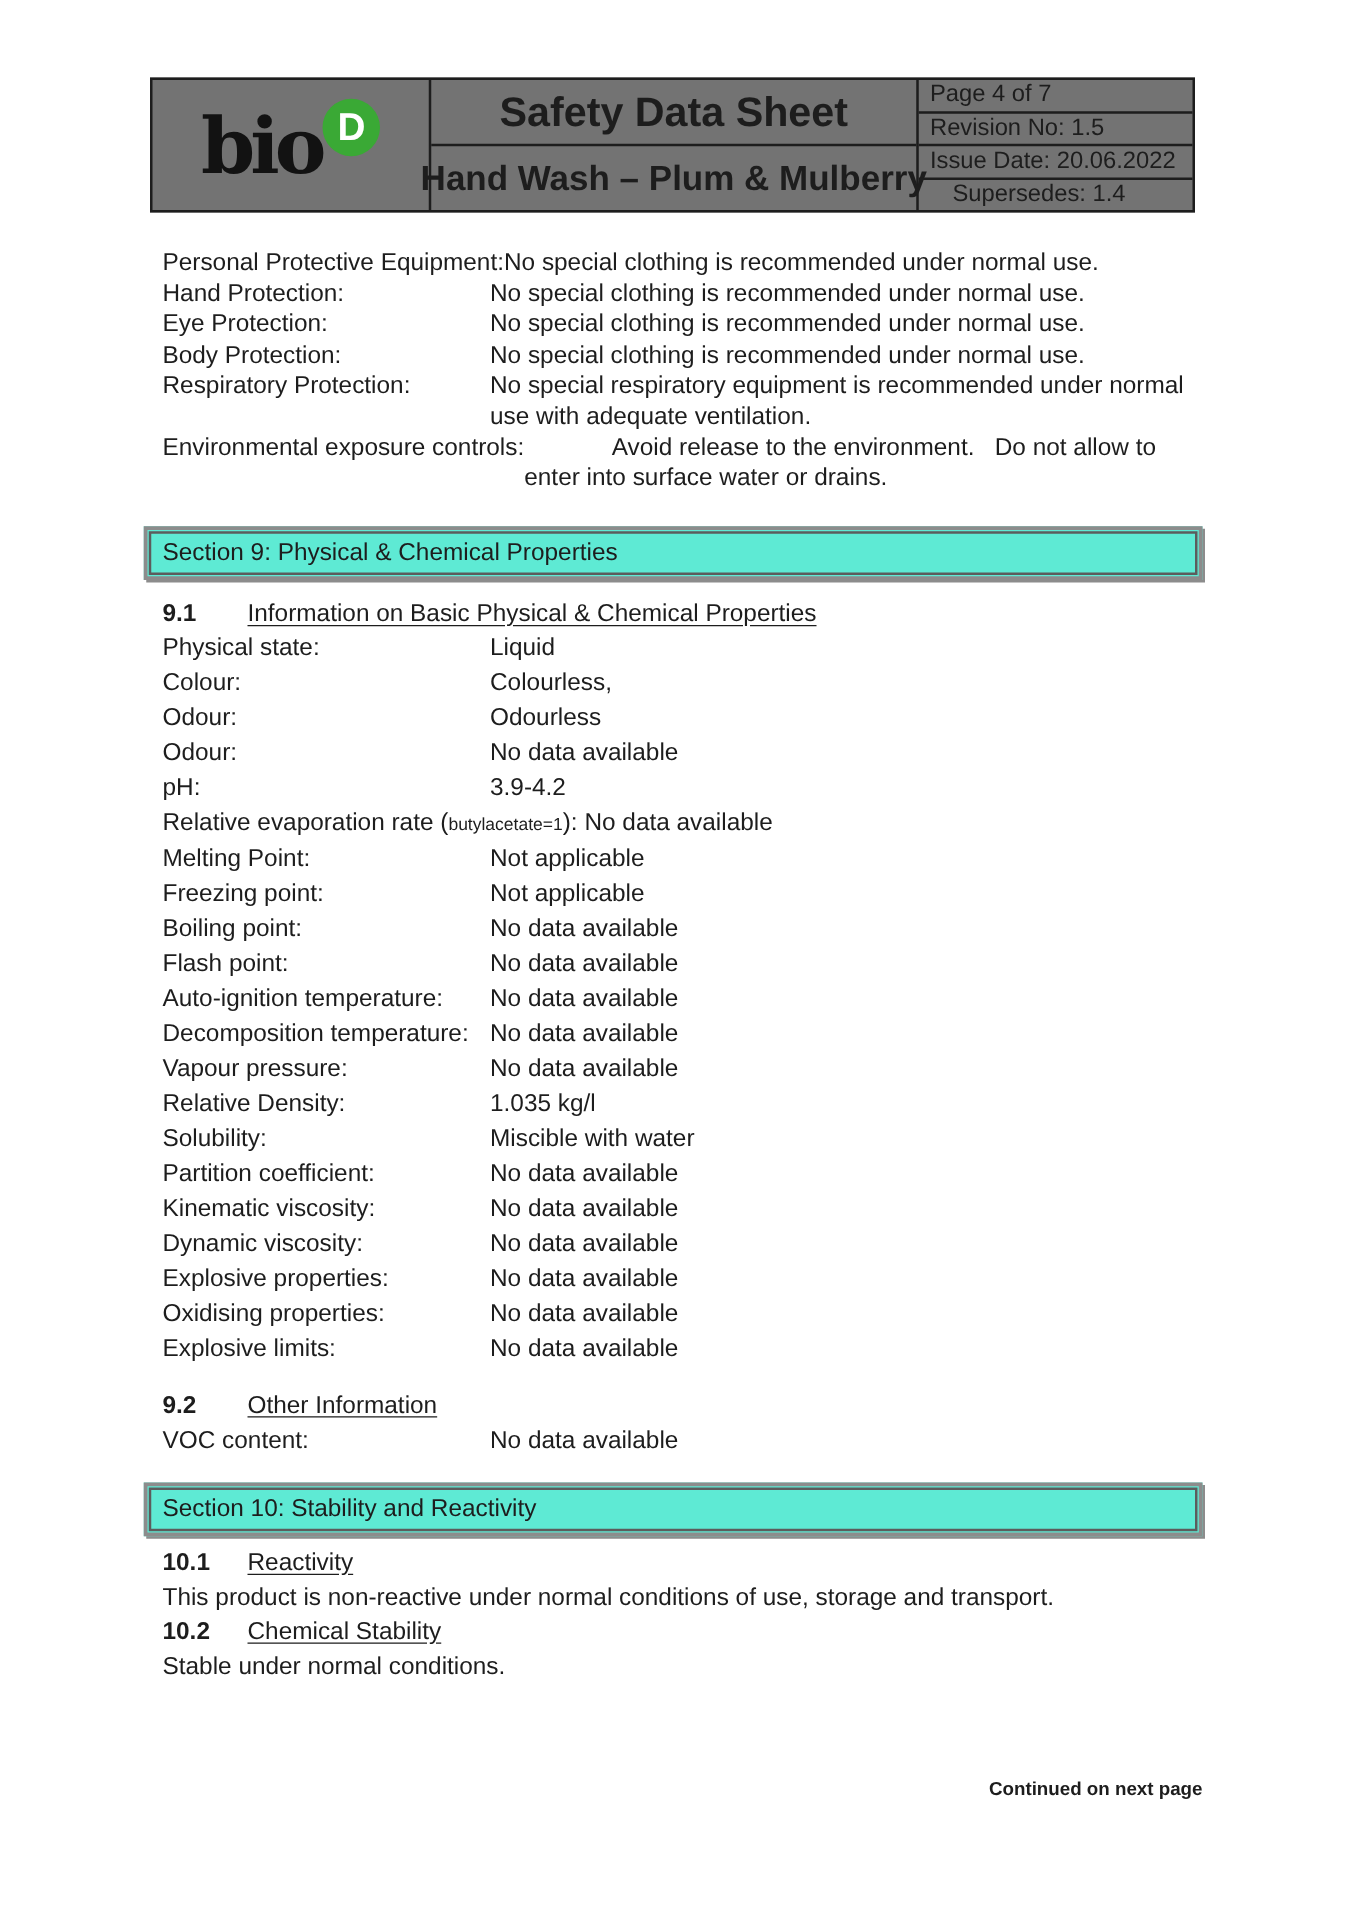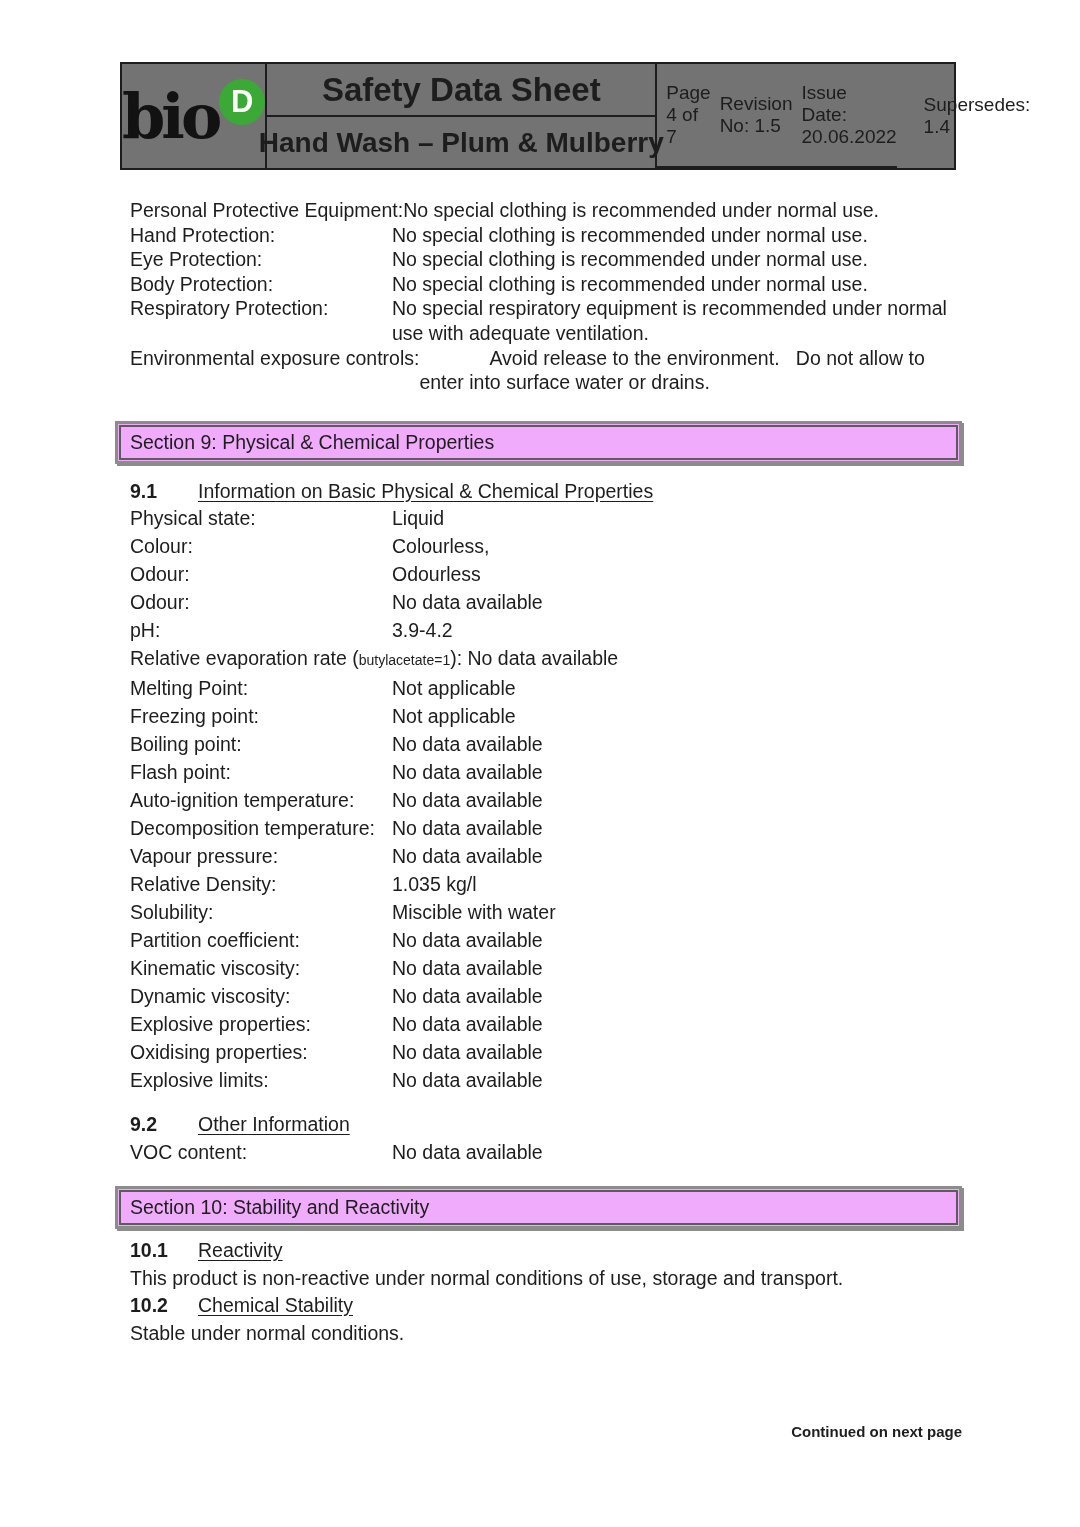--- a/index.html
+++ b/index.html
@@ -43,41 +43,41 @@
   }
   .title-cell { width: 390px; border-right: 2px solid #1d1d1d; display: flex; flex-direction: column; }
   .title-top {
     flex: 1; display: flex; align-items: center; justify-content: center;
     border-bottom: 2px solid #1d1d1d; font-weight: bold; font-size: 33px;
   }
   .title-bottom {
     flex: 1; display: flex; align-items: center; justify-content: center;
     font-weight: bold; font-size: 28px; white-space: nowrap;
   }
-  .meta-cell { flex: 1; display: flex; flex-direction: row; }
+  .meta-cell { flex: 1; display: flex; flex-direction: column; }
   .meta-row {
     flex: 1; display: flex; align-items: center;
     padding-left: 9px; font-size: 19px;
     border-bottom: 2px solid #1d1d1d;
   }
   .meta-row:last-child { border-bottom: none; padding-left: 27px; }
 
   
   .row { display: flex; align-items: flex-start; }
   .row .label { flex: 0 0 262px; white-space: nowrap; }
   .row .value { max-width: 570px; }
 
   .ppe-block { position: absolute; left: 130px; top: 198px; width: 832px; }
   .ppe-block .row { line-height: 24.6px; }
   .ppe-block .env .value { text-indent: 70px; white-space: pre-wrap; max-width: 578px; }
 
   
   .section-banner {
     position: absolute; left: 115px; width: 847px;
-    border: 3px solid #8c8c8c; background: #f0abfc;
+    border: 3px solid #8c8c8c; background: #5eead4;
     padding: 1px; box-shadow: 2px 2px 0 #8c8c8c;
   }
   .section-banner-inner {
     border: 2px solid #5c5c5c;
     padding: 3px 9px 4px 9px;
     line-height: 24px; font-size: 19.5px;
   }
   .banner9  { top: 421px; }
   .banner10 { top: 1186px; }
 

